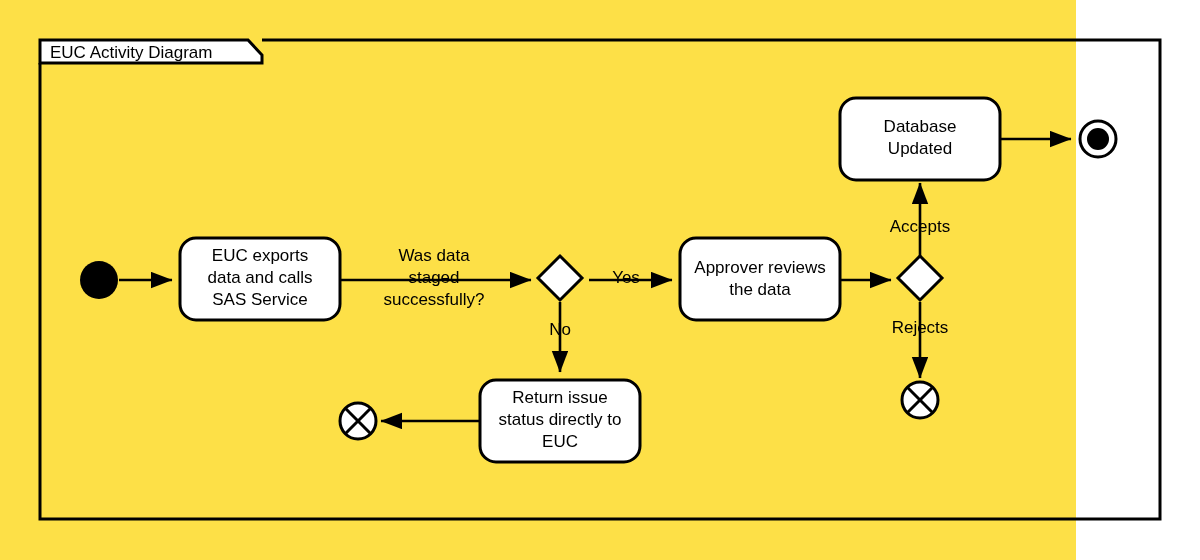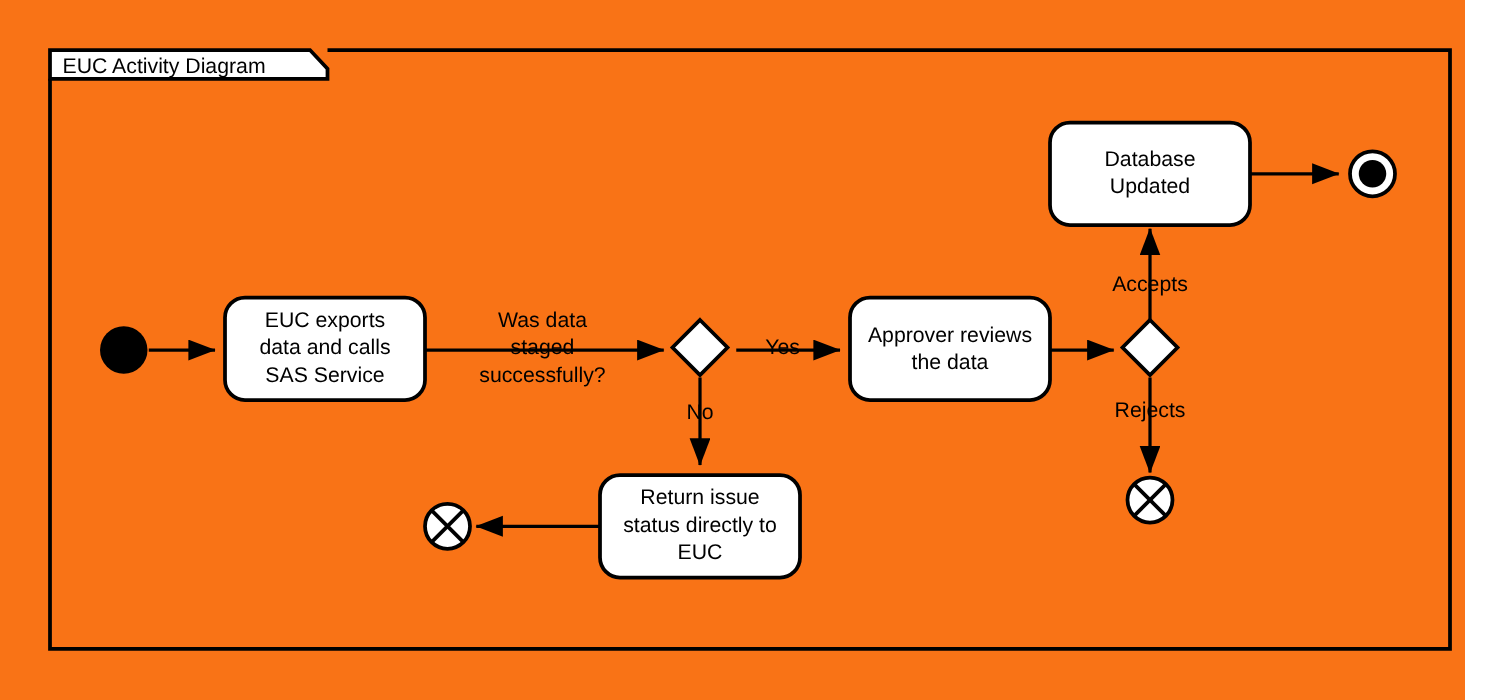--- a/index.html
+++ b/index.html
@@ -8,23 +8,23 @@
     background: #ffffff;
   }
   body {
     width: 1200px;
     height: 560px;
     font-family: "Liberation Sans", sans-serif;
     overflow: hidden;
   }
   #canvas {
     position: relative;
-    width: 1172px;
+    width: 1076px;
     height: 560px;
-    background: #f97316;
+    background: #fde047;
   }
   svg#diagram {
     position: absolute;
     left: 0;
     top: 0;
     width: 1200px;
     height: 560px;
     display: block;
   }
   .frame-line {

